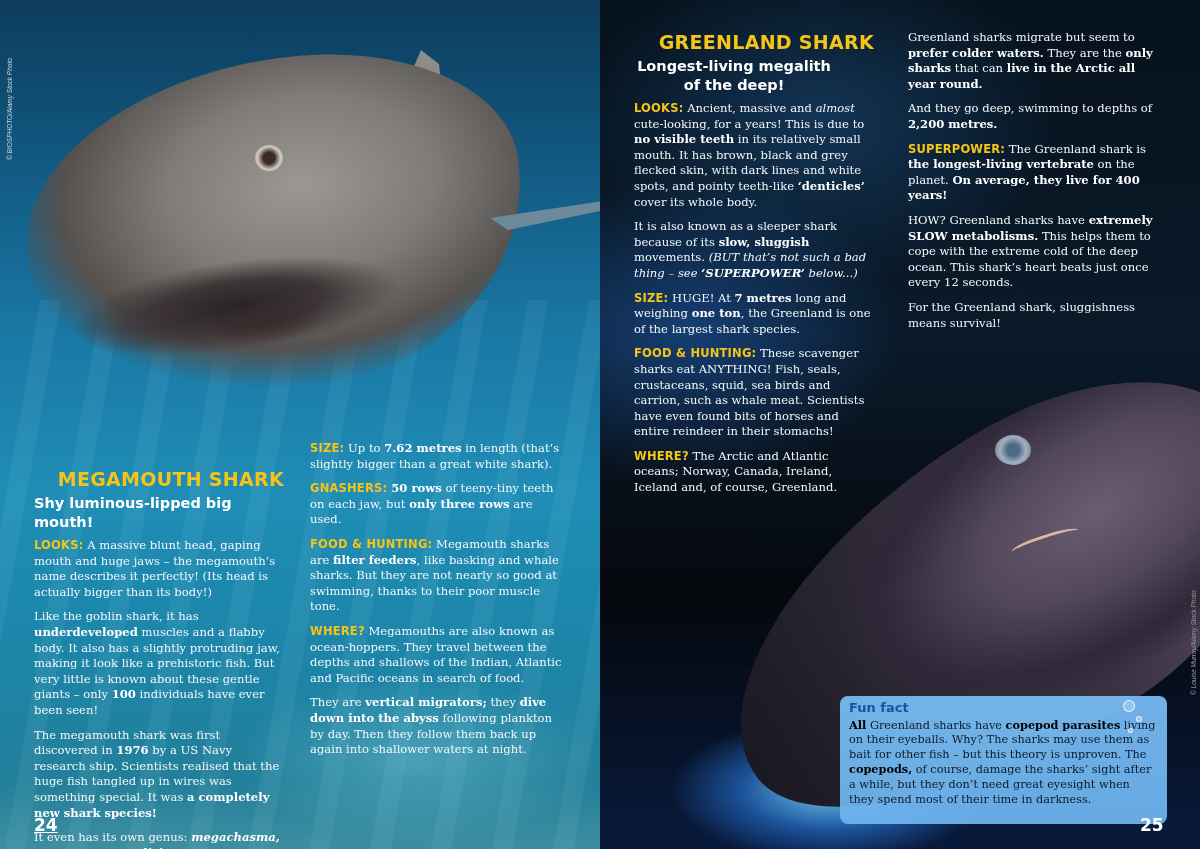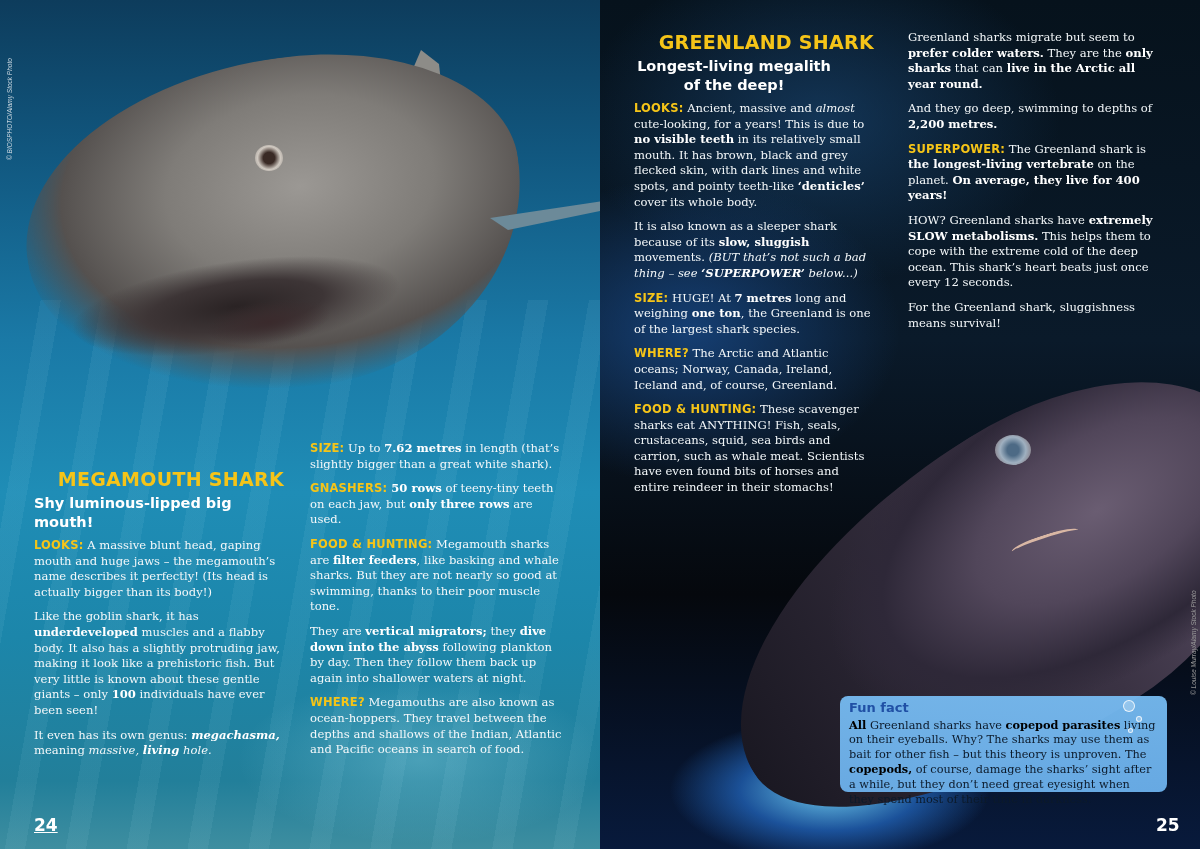--- a/index.html
+++ b/index.html
@@ -91,21 +91,21 @@
     border-top: 3px solid #d9b7a4; border-radius: 50% 50% 0 0; transform: rotate(-18deg);
   }
   .credit-right {
     position: absolute; left: 1190px; top: 695px; transform-origin: left top; transform: rotate(-90deg);
     font-family: "Liberation Sans", sans-serif; font-size: 6.5px; font-style: italic; color: #9a9a9a; white-space: nowrap;
   }
   .col-c { left: 634px; top: 30px; width: 240px; }
   .col-d { left: 908px; top: 30px; width: 250px; }
 
   .funfact {
-    position: absolute; left: 840px; top: 696px; width: 327px; height: 96px;
+    position: absolute; left: 840px; top: 696px; width: 327px; height: 128px;
     background: linear-gradient(180deg, rgba(120,190,245,0.93), rgba(110,180,240,0.93));
     border-radius: 8px; padding: 5px 9px; color: #0c1a2a;
     font-size: 11.3px; line-height: 14.6px;
   }
   .funfact-title {
     font-family: "DejaVu Sans", sans-serif; font-weight: bold; font-size: 13px; color: #2050a5; margin-bottom: 2px;
   }
   .funfact b { font-weight: bold; color: #000; }
   .bubble { position: absolute; border-radius: 50%; border: 1px solid rgba(255,255,255,0.8); background: rgba(255,255,255,0.25); }
 </style>
@@ -120,61 +120,62 @@
     <div class="megamouth"></div>
     <div class="megamouth-eye"></div>
     <div class="megamouth-fin-side"></div>
     <div class="credit-left">© BIOSPHOTO/Alamy Stock Photo</div>
 
     <div class="col col-a">
       <div class="title">MEGAMOUTH SHARK</div>
       <div class="subtitle">Shy luminous-lipped big mouth!</div>
       <p><span class="label">LOOKS:</span><span> A massive blunt head, gaping mouth and huge jaws – the megamouth’s name describes it perfectly! (Its head is actually bigger than its body!)</span></p>
       <p><span>Like the goblin shark, it has </span><b>underdeveloped</b><span> muscles and a flabby body. It also has a slightly protruding jaw, making it look like a prehistoric fish. But very little is known about these gentle giants – only </span><b>100</b><span> individuals have ever been seen!</span></p>
+      <p><span>The megamouth shark was first discovered in </span><b>1976</b><span> by a US Navy research ship. Scientists realised that the huge fish tangled up in wires was something special. It was </span><b>a completely new shark species!</b></p>
       <p><span>It even has its own genus: </span><b><i>megachasma,</i></b><span> meaning </span><i>massive, </i><b><i>living</i></b><i> hole.</i></p>
     </div>
 
     <div class="col col-b">
       <p><span class="label">SIZE:</span><span> Up to </span><b>7.62 metres</b><span> in length (that’s slightly bigger than a great white shark).</span></p>
       <p><span class="label">GNASHERS:</span><b> 50 rows</b><span> of teeny-tiny teeth on each jaw, but </span><b>only three rows</b><span> are used.</span></p>
       <p><span class="label">FOOD &amp; HUNTING:</span><span> Megamouth sharks are </span><b>filter feeders</b><span>, like basking and whale sharks. But they are not nearly so good at swimming, thanks to their poor muscle tone.</span></p>
+      <p><span class="label">WHERE?</span><span> Megamouths are also known as ocean-hoppers. They travel between the depths and shallows of the Indian, Atlantic and Pacific oceans in search of food.</span></p>
       <p><span>They are </span><b>vertical migrators;</b><span> they </span><b>dive down into the abyss</b><span> following plankton by day. Then they follow them back up again into shallower waters at night.</span></p>
-      <p><span class="label">WHERE?</span><span> Megamouths are also known as ocean-hoppers. They travel between the depths and shallows of the Indian, Atlantic and Pacific oceans in search of food.</span></p>
     </div>
 
     <div class="page-num" style="left:34px; top:815px;text-decoration:underline;">24</div>
   </div>
 
   <div class="page-right">
     <div class="greenland"></div>
   </div>
   <div class="greenland-eye"></div>
   <div class="greenland-mouth"></div>
   <div class="credit-right">© Louise Murray/Alamy Stock Photo</div>
 
   <div class="col col-c">
     <div class="title">GREENLAND SHARK</div>
     <div class="subtitle" style="width:200px;text-align:center;">Longest-living megalith of the deep!</div>
     <p><span class="label">LOOKS:</span><span> Ancient, massive and </span><i>almost</i><span> cute-looking, for a years! This is due to </span><b>no visible teeth</b><span> in its relatively small mouth. It has brown, black and grey flecked skin, with dark lines and white spots, and pointy teeth-like </span><b>‘denticles’</b><span> cover its whole body.</span></p>
     <p><span>It is also known as a sleeper shark because of its </span><b>slow, sluggish</b><span> movements. </span><i>(BUT that’s not such a bad thing – see </i><b><i>‘SUPERPOWER’</i></b><i> below...)</i></p>
     <p><span class="label">SIZE:</span><span> HUGE! At </span><b>7 metres</b><span> long and weighing </span><b>one ton</b><span>, the Greenland is one of the largest shark species.</span></p>
+    <p><span class="label">FOOD &amp; HUNTING:</span><span> These scavenger sharks eat ANYTHING! Fish, seals, crustaceans, squid, sea birds and carrion, such as whale meat. Scientists have even found bits of horses and entire reindeer in their stomachs!</span></p>
     <p><span class="label">WHERE?</span><span> The Arctic and Atlantic oceans; Norway, Canada, Ireland, Iceland and, of course, Greenland.</span></p>
-    <p><span class="label">FOOD &amp; HUNTING:</span><span> These scavenger sharks eat ANYTHING! Fish, seals, crustaceans, squid, sea birds and carrion, such as whale meat. Scientists have even found bits of horses and entire reindeer in their stomachs!</span></p>
   </div>
 
   <div class="col col-d">
     <p><span>Greenland sharks migrate but seem to </span><b>prefer colder waters.</b><span> They are the </span><b>only sharks</b><span> that can </span><b>live in the Arctic all year round.</b></p>
     <p><span>And they go deep, swimming to depths of </span><b>2,200 metres.</b></p>
     <p><span class="label">SUPERPOWER:</span><span> The Greenland shark is </span><b>the longest-living vertebrate</b><span> on the planet. </span><b>On average, they live for 400 years!</b></p>
     <p><span>HOW? Greenland sharks have </span><b>extremely SLOW metabolisms.</b><span> This helps them to cope with the extreme cold of the deep ocean. This shark’s heart beats just once every 12 seconds.</span></p>
     <p>For the Greenland shark, sluggishness means survival!</p>
   </div>
 
   <div class="funfact">
     <div class="bubble" style="left:283px; top:4px; width:12px; height:12px;"></div>
     <div class="bubble" style="left:296px; top:20px; width:6px; height:6px;"></div>
     <div class="bubble" style="left:288px; top:32px; width:5px; height:5px;"></div>
     <div class="funfact-title">Fun fact</div>
     <div><b>All</b><span> Greenland sharks have </span><b>copepod parasites</b><span> living on their eyeballs. Why? The sharks may use them as bait for other fish – but this theory is unproven. The </span><b>copepods,</b><span> of course, damage the sharks’ sight after a while, but they don’t need great eyesight when they spend most of their time in darkness.</span></div>
   </div>
 
-  <div class="page-num" style="left:1140px; top:815px;margin-left:16px;">25</div>
+  <div class="page-num" style="left:1140px; top:815px;">25</div>
 </div>
 
 </body></html>

